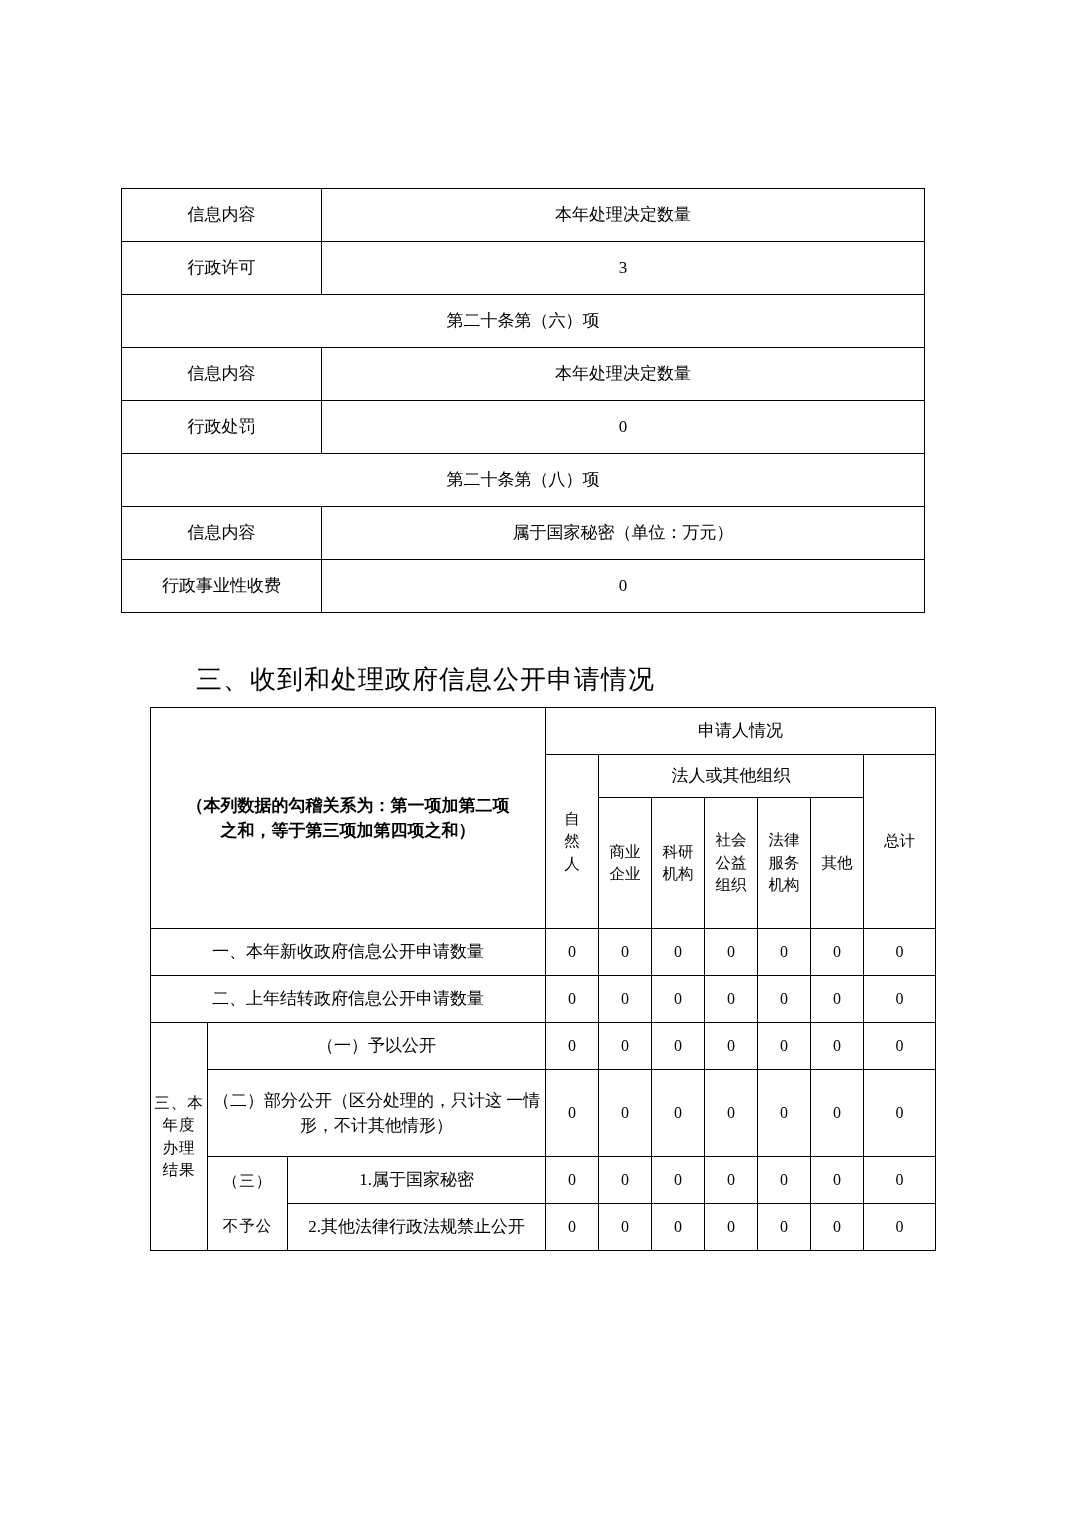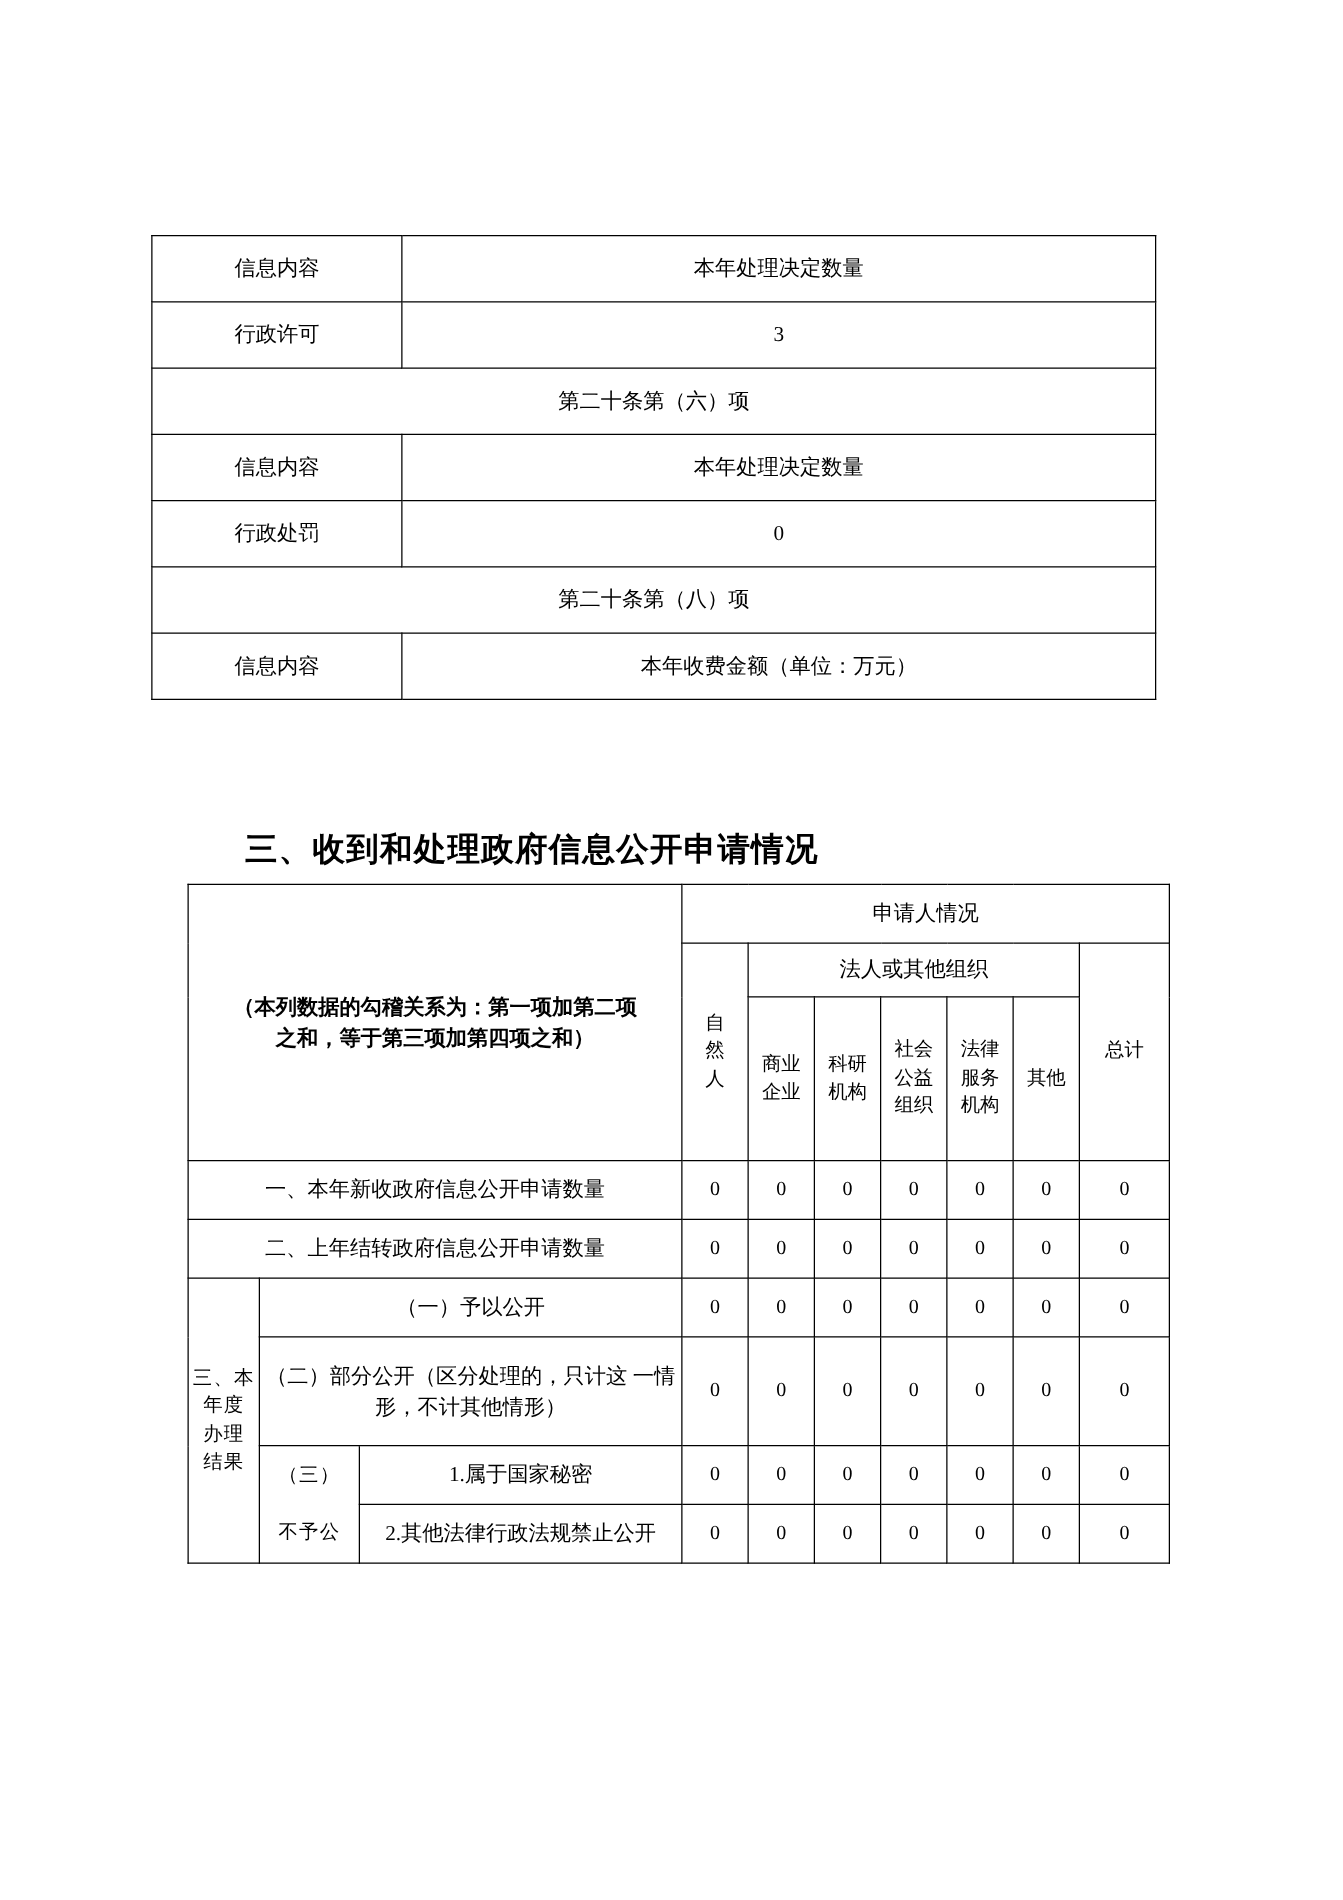--- a/index.html
+++ b/index.html
@@ -45,21 +45,21 @@
   .t1 td {
     height: 52px;
   }
 
   
   .section-heading {
     position: absolute;
     left: 196px;
     top: 662px;
     font-size: 26px;
-    font-weight: bold;
+    font-weight: normal;
     font-family: "Liberation Sans", "DejaVu Sans", sans-serif;
     letter-spacing: 1px;
     white-space: nowrap;
     text-align: right;
   }
 
   
   .table2-wrap {
     position: absolute;
     left: 150px;
@@ -136,21 +136,25 @@
         </tr>
         <tr>
           <td>行政处罚</td>
           <td>0</td>
         </tr>
         <tr>
           <td colspan="2">第二十条第（八）项</td>
         </tr>
         <tr>
           <td>信息内容</td>
-          <td>本年收费金额（单位：万元）</td>
+          <td>属于国家秘密（单位：万元）</td>
+        </tr>
+        <tr>
+          <td>行政事业性收费</td>
+          <td>0</td>
         </tr>
       </tbody>
     </table>
   </div>
 
   <div class="section-heading">三、收到和处理政府信息公开申请情况</div>
 
   <div class="table2-wrap">
     <table class="doc t2">
       <colgroup>

